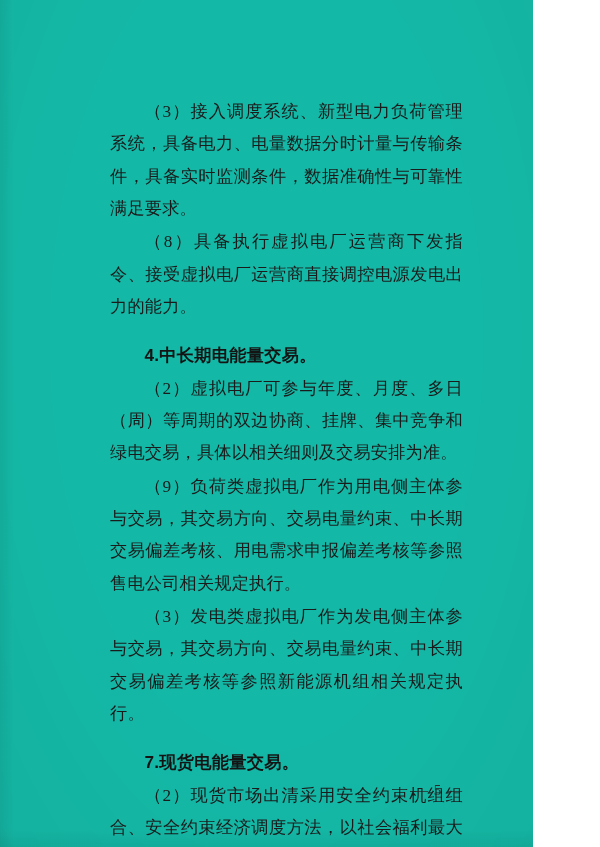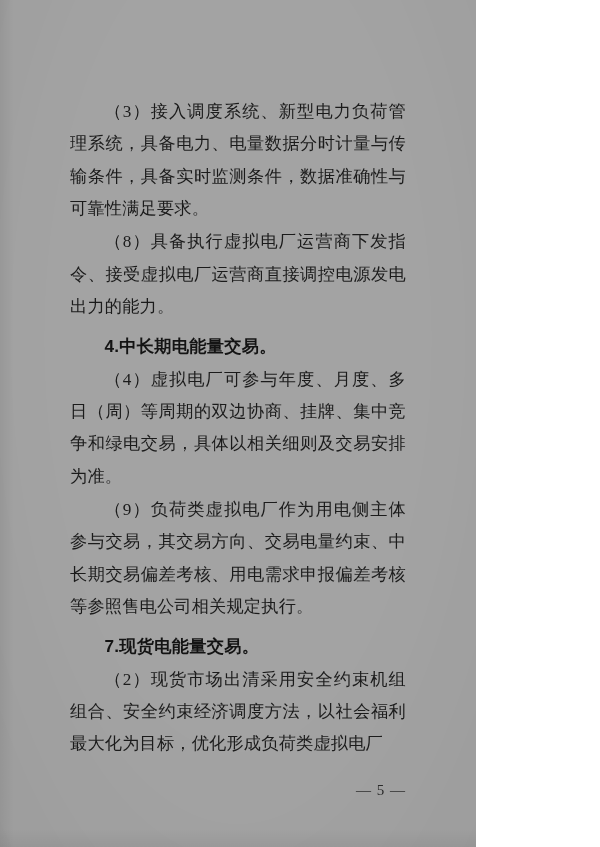--- a/index.html
+++ b/index.html
@@ -9,25 +9,25 @@
   body {
     width: 600px;
     height: 847px;
     background: #ffffff;
     font-family: "Liberation Serif", "DejaVu Serif", serif;
     color: #1a1a1a;
     overflow: hidden;
   }
   .page {
     position: relative;
-    width: 476px;
+    width: 533px;
     height: 847px;
-    background: #a3a3a3;
+    background: #14b8a6;
     box-sizing: border-box;
-    padding: 96px 70px 40px 70px;
+    padding: 96px 70px 40px 110px;
   }
   .scan-tint {
     position: absolute;
     inset: 0;
     pointer-events: none;
     background:
       radial-gradient(ellipse at 50% 40%, rgba(255,255,255,0) 55%, rgba(0,0,0,0.035) 100%);
     mix-blend-mode: multiply;
   }
   .body-text {
@@ -38,21 +38,21 @@
     margin: 0 0 1px 0;
     font-size: 17.2px;
     line-height: 1.88;
     text-align: justify;
     text-justify: inter-ideograph;
     text-indent: 2em;
     letter-spacing: 0.2px;
     color: #1b1b1b;
   }
   p.heading {
-    margin: 7px 0 1px 0;
+    margin: 16px 0 1px 0;
     font-size: 17.2px;
     line-height: 1.88;
     text-indent: 2em;
     font-weight: bold;
     letter-spacing: 0.3px;
     color: #141414;
     font-family: "Liberation Sans", "DejaVu Sans", sans-serif;
   }
   .page-number {
     position: absolute;
@@ -89,20 +89,21 @@
 
 <div class="page">
   <div class="scan-tint"></div>
   <div class="edge-shadow-left"></div>
   <div class="edge-shadow-bottom"></div>
 
   <div class="body-text">
     <p class="para">（3）接入调度系统、新型电力负荷管理系统，具备电力、电量数据分时计量与传输条件，具备实时监测条件，数据准确性与可靠性满足要求。</p>
     <p class="para">（8）具备执行虚拟电厂运营商下发指令、接受虚拟电厂运营商直接调控电源发电出力的能力。</p>
     <p class="heading">4.中长期电能量交易。</p>
-    <p class="para">（4）虚拟电厂可参与年度、月度、多日（周）等周期的双边协商、挂牌、集中竞争和绿电交易，具体以相关细则及交易安排为准。</p>
+    <p class="para">（2）虚拟电厂可参与年度、月度、多日（周）等周期的双边协商、挂牌、集中竞争和绿电交易，具体以相关细则及交易安排为准。</p>
     <p class="para">（9）负荷类虚拟电厂作为用电侧主体参与交易，其交易方向、交易电量约束、中长期交易偏差考核、用电需求申报偏差考核等参照售电公司相关规定执行。</p>
+    <p class="para">（3）发电类虚拟电厂作为发电侧主体参与交易，其交易方向、交易电量约束、中长期交易偏差考核等参照新能源机组相关规定执行。</p>
     <p class="heading">7.现货电能量交易。</p>
     <p class="para">（2）现货市场出清采用安全约束机组组合、安全约束经济调度方法，以社会福利最大化为目标，优化形成负荷类虚拟电厂</p>
   </div>
 
   <div class="page-number">— 5 —</div>
 </div>
 
 </body></html>

